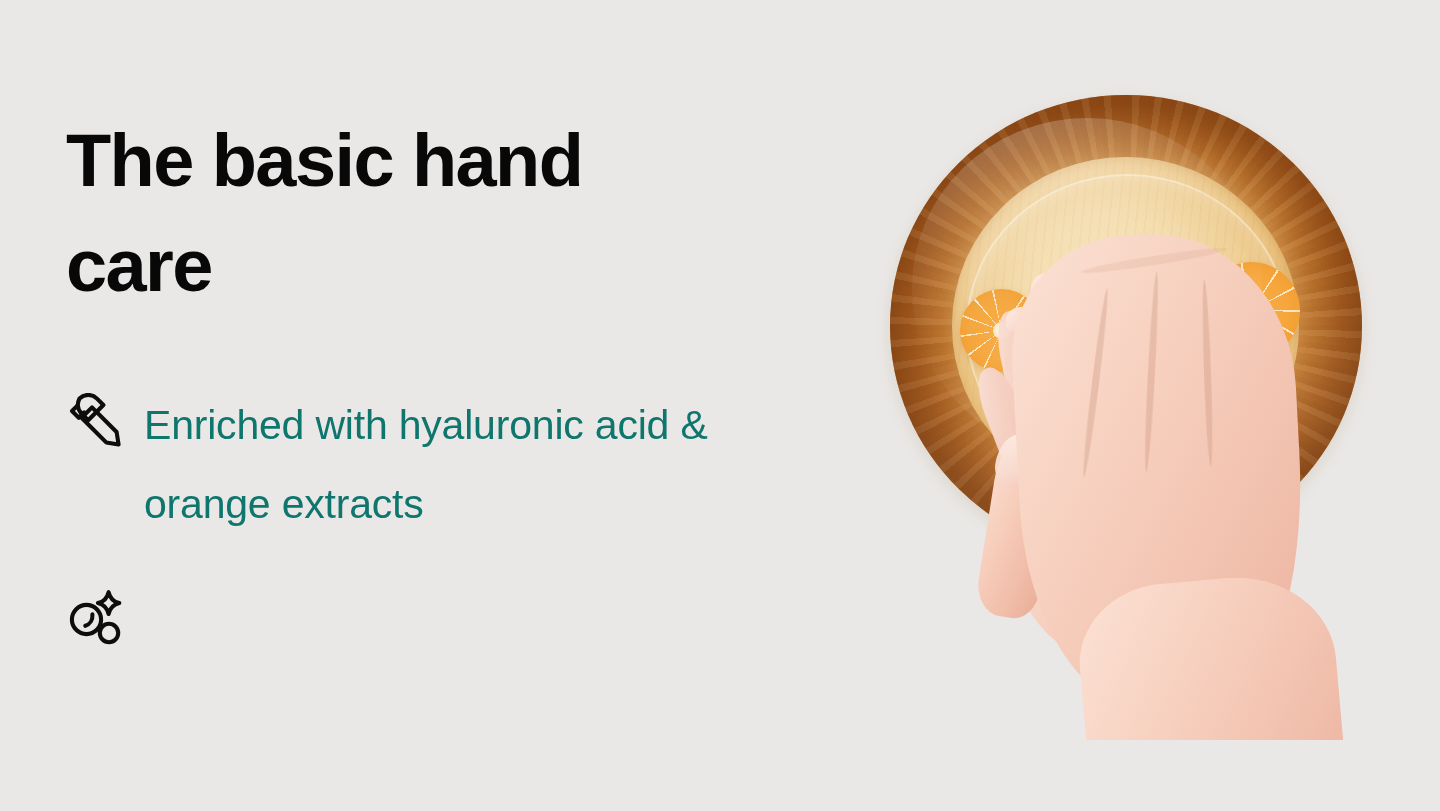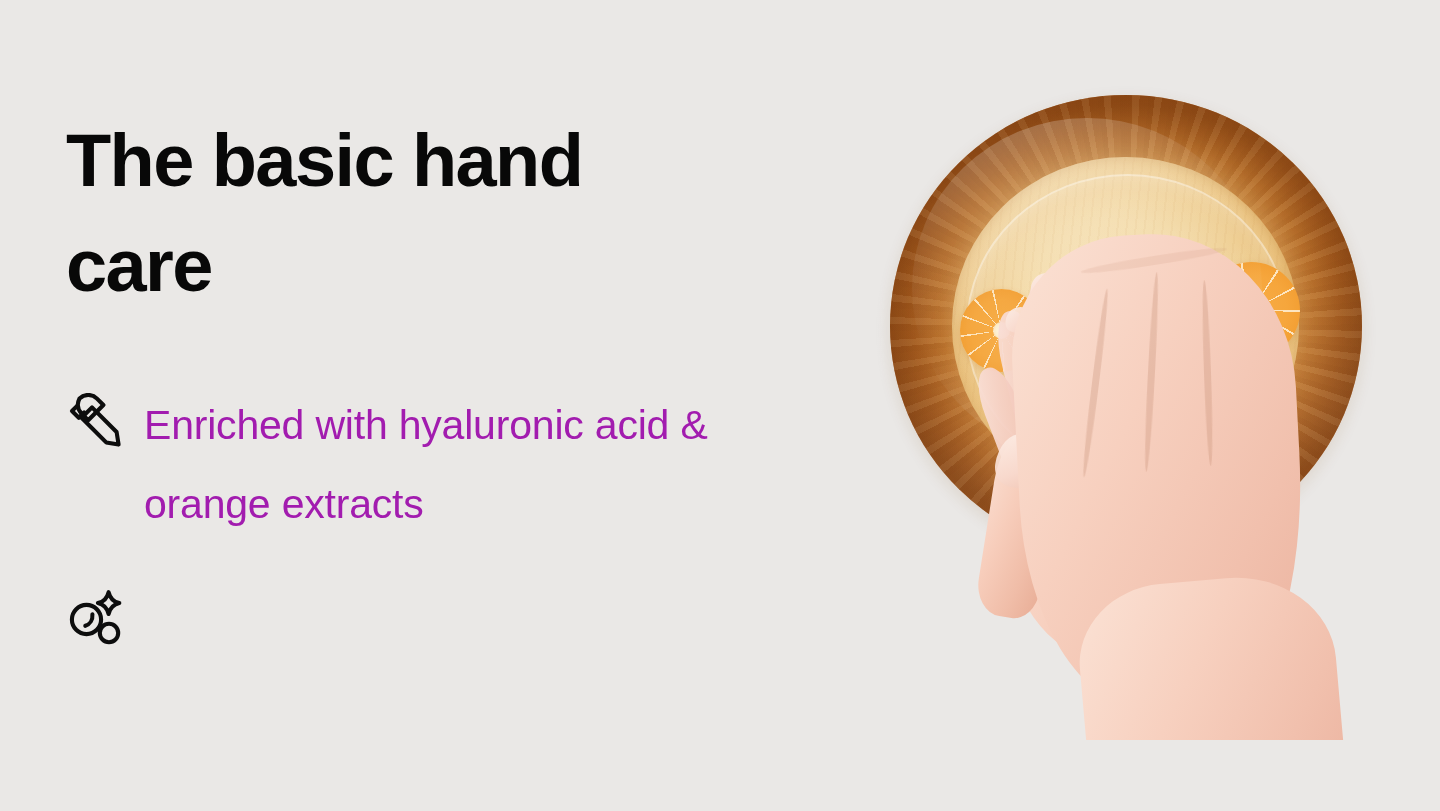--- a/index.html
+++ b/index.html
@@ -69,21 +69,21 @@
     align-items: center;
     justify-content: flex-start;
     padding-top: 4px;
   }
 
   .feature-text {
     flex: 1 1 auto;
     font-size: 41px;
     line-height: 1.93;
     font-weight: 400;
-    color: #a21caf;
+    color: #0f766e;
     letter-spacing: -0.2px;
     max-width: 590px;
   }
 
   
   .photo {
     position: absolute;
     left: 840px;
     top: 0;
     width: 600px;

